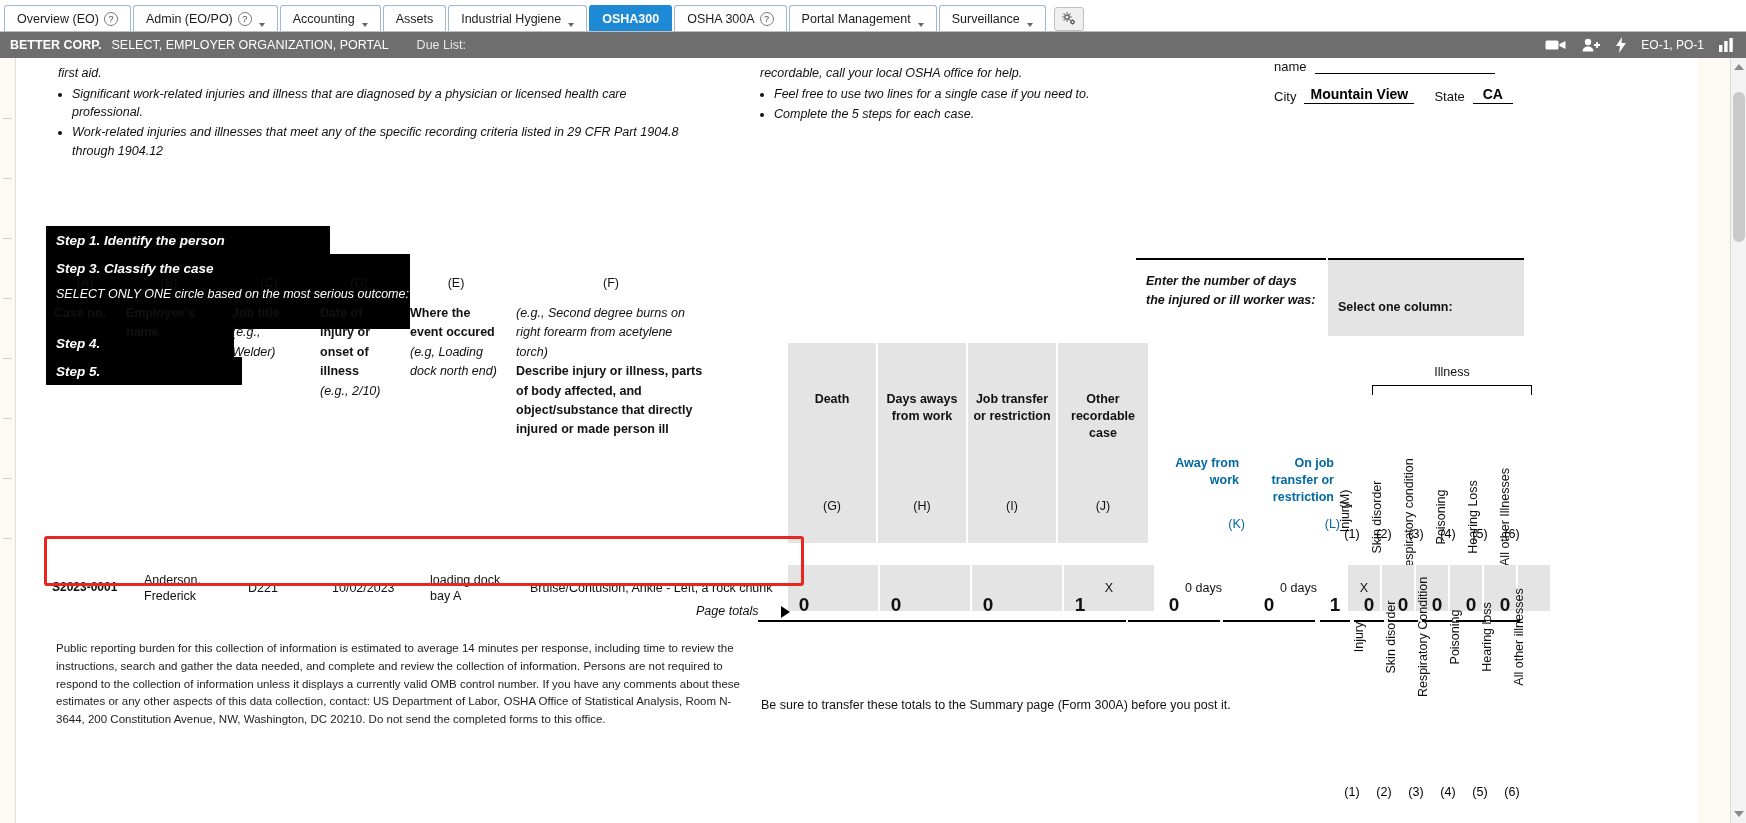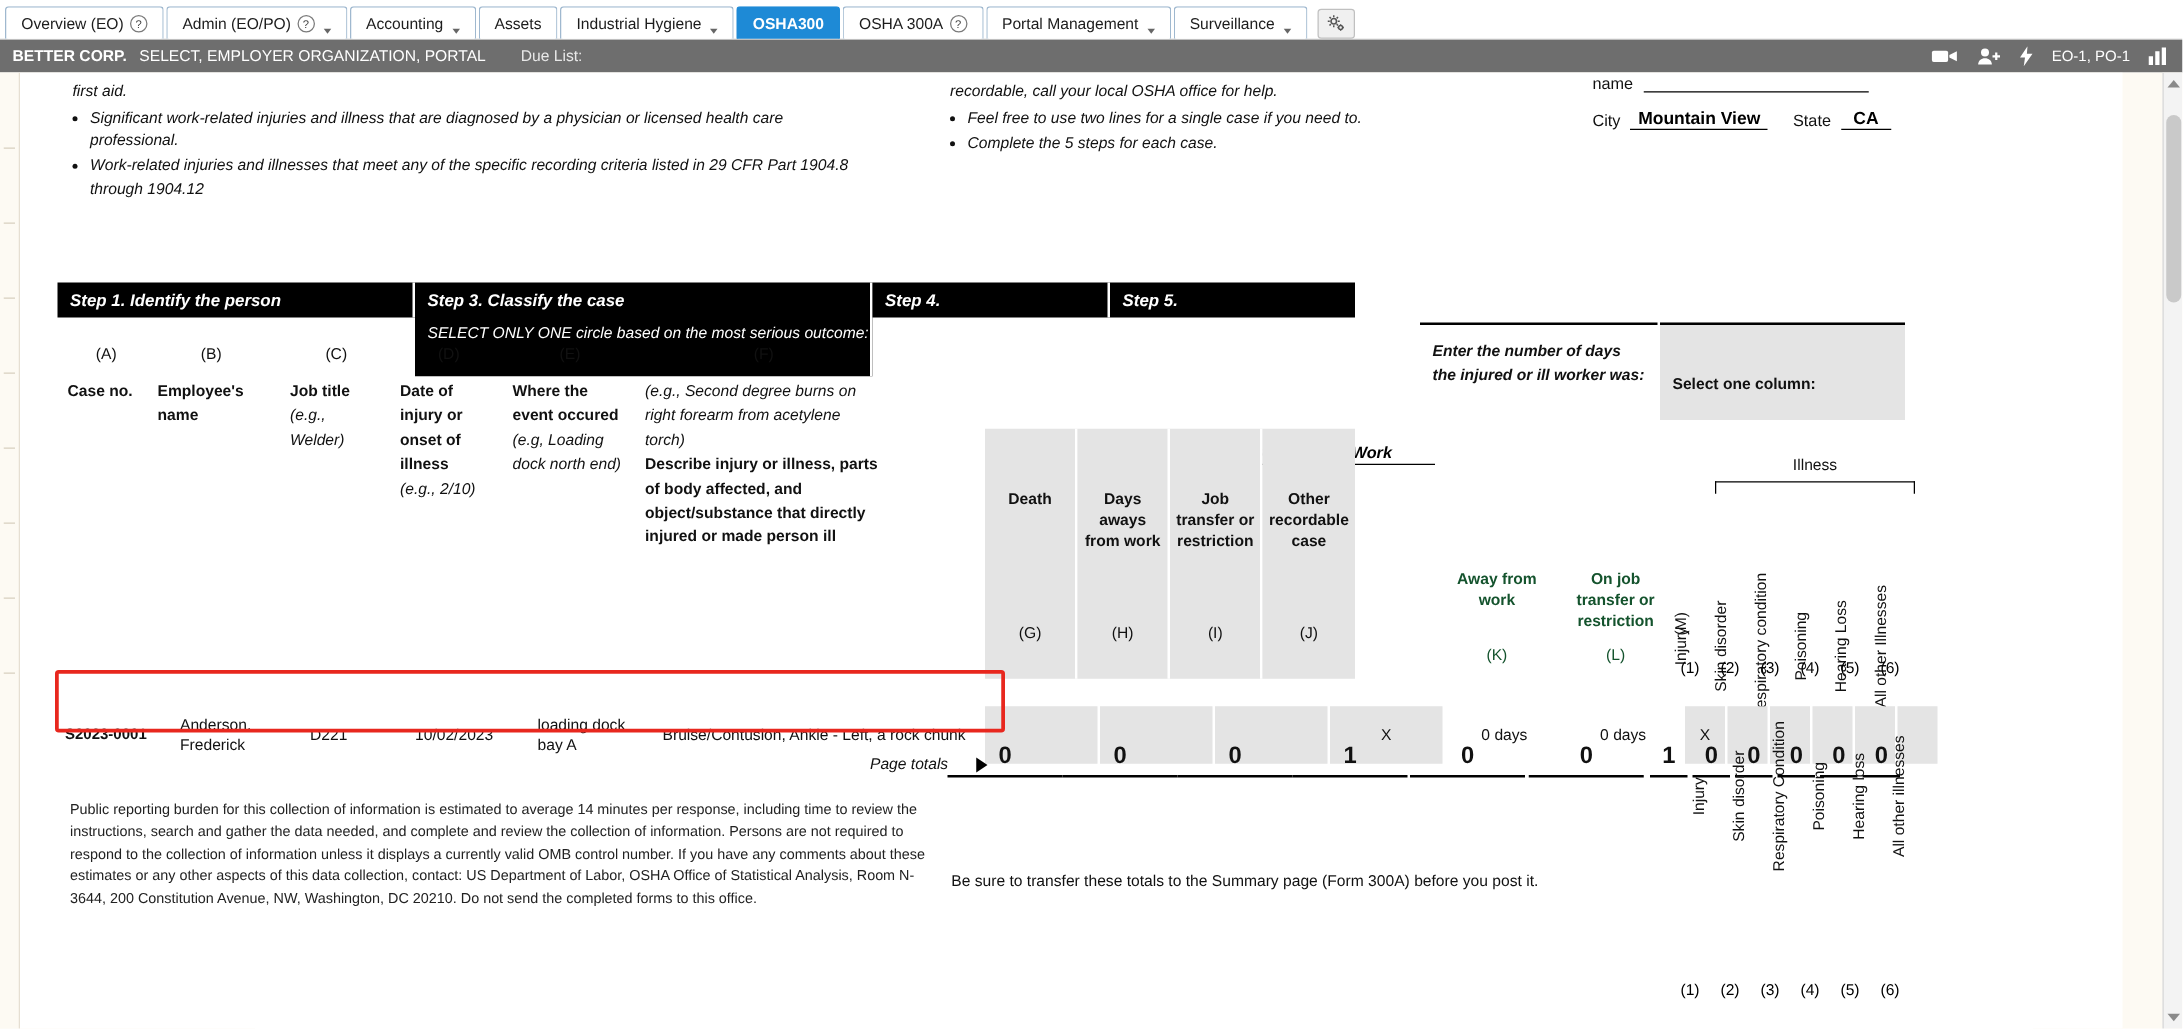--- a/index.html
+++ b/index.html
@@ -147,21 +147,21 @@
   .estab .row { display: flex; align-items: flex-end; margin-bottom: 12px; }
   .estab .lbl { color: #111; font-size: 13px; margin-right: 8px; }
   .estab .val {
     font-weight: bold; font-size: 14px;
     border-bottom: 1px solid #000;
     padding: 0 6px 1px 6px; min-width: 60px; text-align: center;
   }
   .estab .blank { border-bottom: 1px solid #000; min-width: 120px; height: 16px; }
 
   
-  .steps { position: absolute; left: 30px; top: 168px; width: 1600px; display: flex; }
+  .steps { position: absolute; left: 30px; top: 168px; width: 1600px; display: flex; flex-direction: column; }
   .step {
     background: #000; color: #fff; height: 28px;
     display: flex; align-items: center;
     font-style: italic; font-weight: bold; font-size: 13.5px;
     padding-left: 10px;
     border-right: 2px solid #fff;
   }
   .step.s1 { width: 286px; }
   .step.s2 { width: 458px; }
   .step.s3 {
@@ -188,40 +188,40 @@
 
   
   .colhdrs { position: absolute; left: 30px; top: 218px; width: 760px; font-size: 12.5px; color: #111; }
   .colhdr { position: absolute; }
   .colhdr .letter { text-align: center; margin-bottom: 14px; }
   .colhdr .body { font-weight: bold; line-height: 1.55; }
   .colhdr .body i { font-weight: normal; font-style: italic; }
 
   
   .classblock {
-    position: absolute; left: 772px; top: 285px; width: 296px; height: 200px;
+    position: absolute; left: 772px; top: 285px; width: 360px; height: 200px;
     display: flex;
   }
   .classcol {
     width: 90px; background: #e4e4e4; border-right: 2px solid #fff;
     position: relative;
     font-size: 12.5px; font-weight: bold; text-align: center; color: #111;
   }
   .classcol:last-child { border-right: none; }
   .classcol .title { position: absolute; left: 0; right: 0; top: 48px; line-height: 1.35; padding: 0 4px; }
   .classcol .letter { position: absolute; left: 0; right: 0; bottom: 30px; font-weight: normal; }
   .remained {
     position: absolute; left: 950px; top: 296px; width: 182px;
     text-align: center; font-size: 13px; font-style: italic; font-weight: bold;
     border-bottom: 1px solid #000; padding-bottom: 2px;
   }
 
   
   .s4cols { position: absolute; left: 1134px; top: 285px; width: 190px; height: 200px; }
-  .s4col { position: absolute; top: 0; width: 95px; height: 200px; font-size: 12.5px; text-align: center; color: #14532d; }
+  .s4col { position: absolute; top: 0; width: 95px; height: 200px; font-size: 12.5px; text-align: right; color: #0369a1; }
   .s4col .title { position: absolute; left: 0; right: 0; top: 112px; font-weight: bold; line-height: 1.35; padding: 0 6px; }
   .s4col .letter { position: absolute; left: 0; right: 0; bottom: 12px; }
 
   
   .s5wrap { position: absolute; left: 1320px; top: 285px; width: 200px; height: 200px; }
   .illness-label {
     position: absolute; left: 36px; top: 22px; width: 160px; text-align: center;
     font-size: 12.5px; color: #111;
   }
   .illness-bracket {

